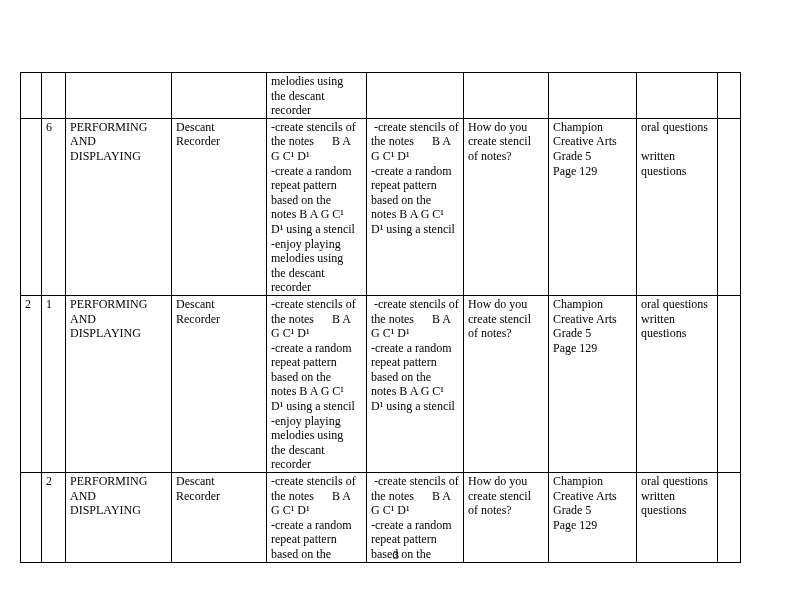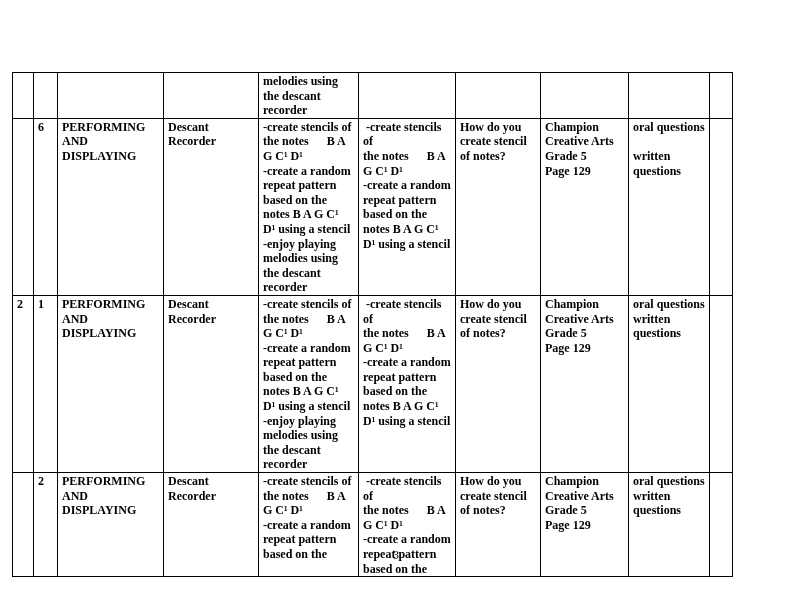--- a/index.html
+++ b/index.html
@@ -15,26 +15,25 @@
     color: #000;
     overflow: hidden;
   }
   .sheet {
     position: absolute;
     inset: 0;
     background: #ffffff;
   }
   table.scheme {
     position: absolute;
-    left: 12px;
+    left: 20px;
     top: 72px;
     width: 720px;
     border-collapse: collapse;
     table-layout: fixed;
-    font-weight: bold;
   }
   table.scheme td {
     border: 1px solid #000;
     vertical-align: top;
     padding: 1px 3px 0 4px;
     font-size: 12px;
     line-height: 14.6px;
     white-space: pre-line;
     overflow: hidden;
     word-wrap: break-word;

